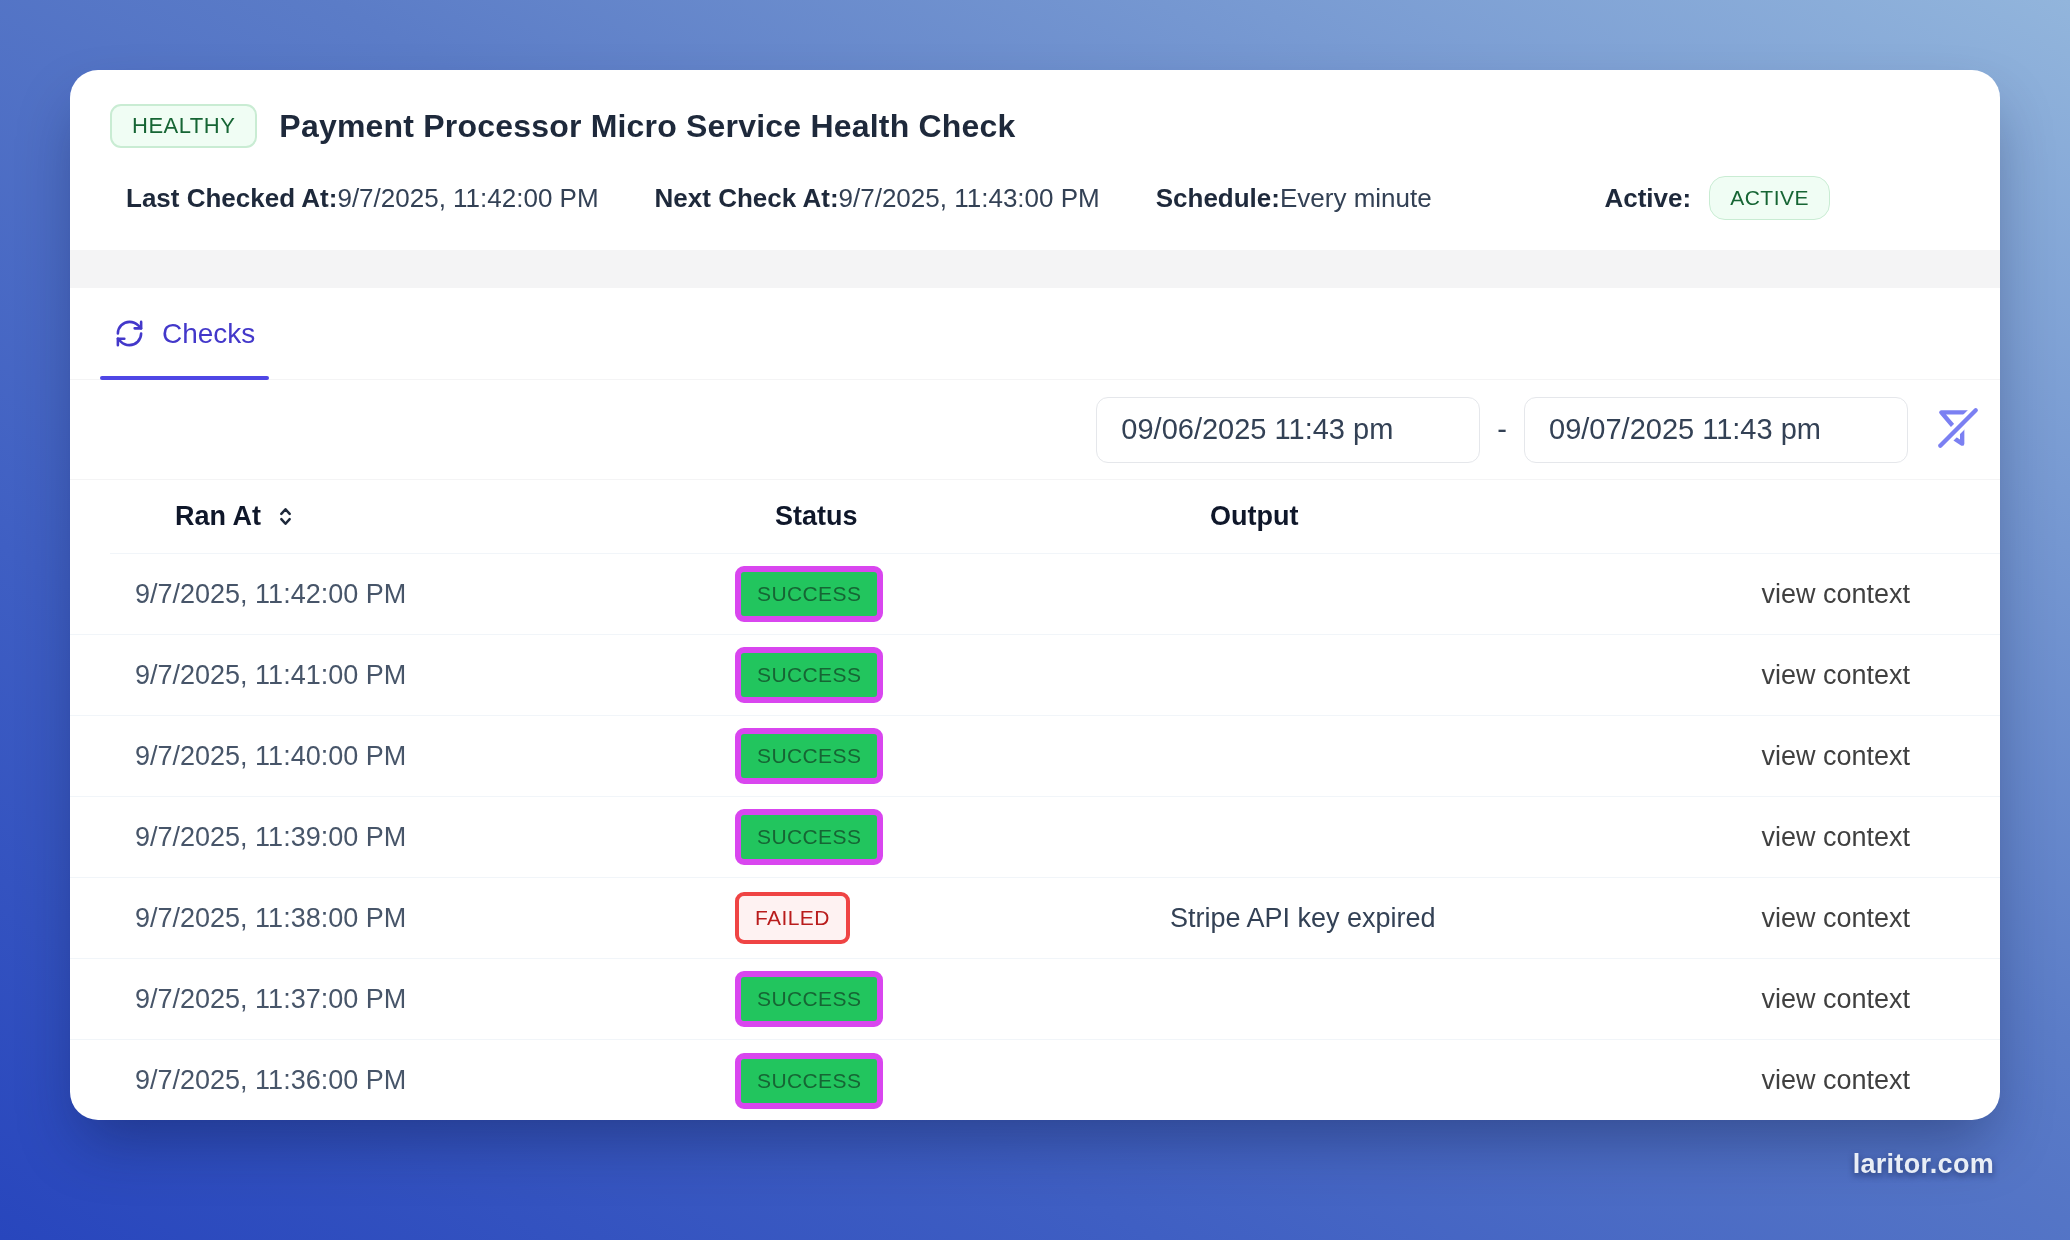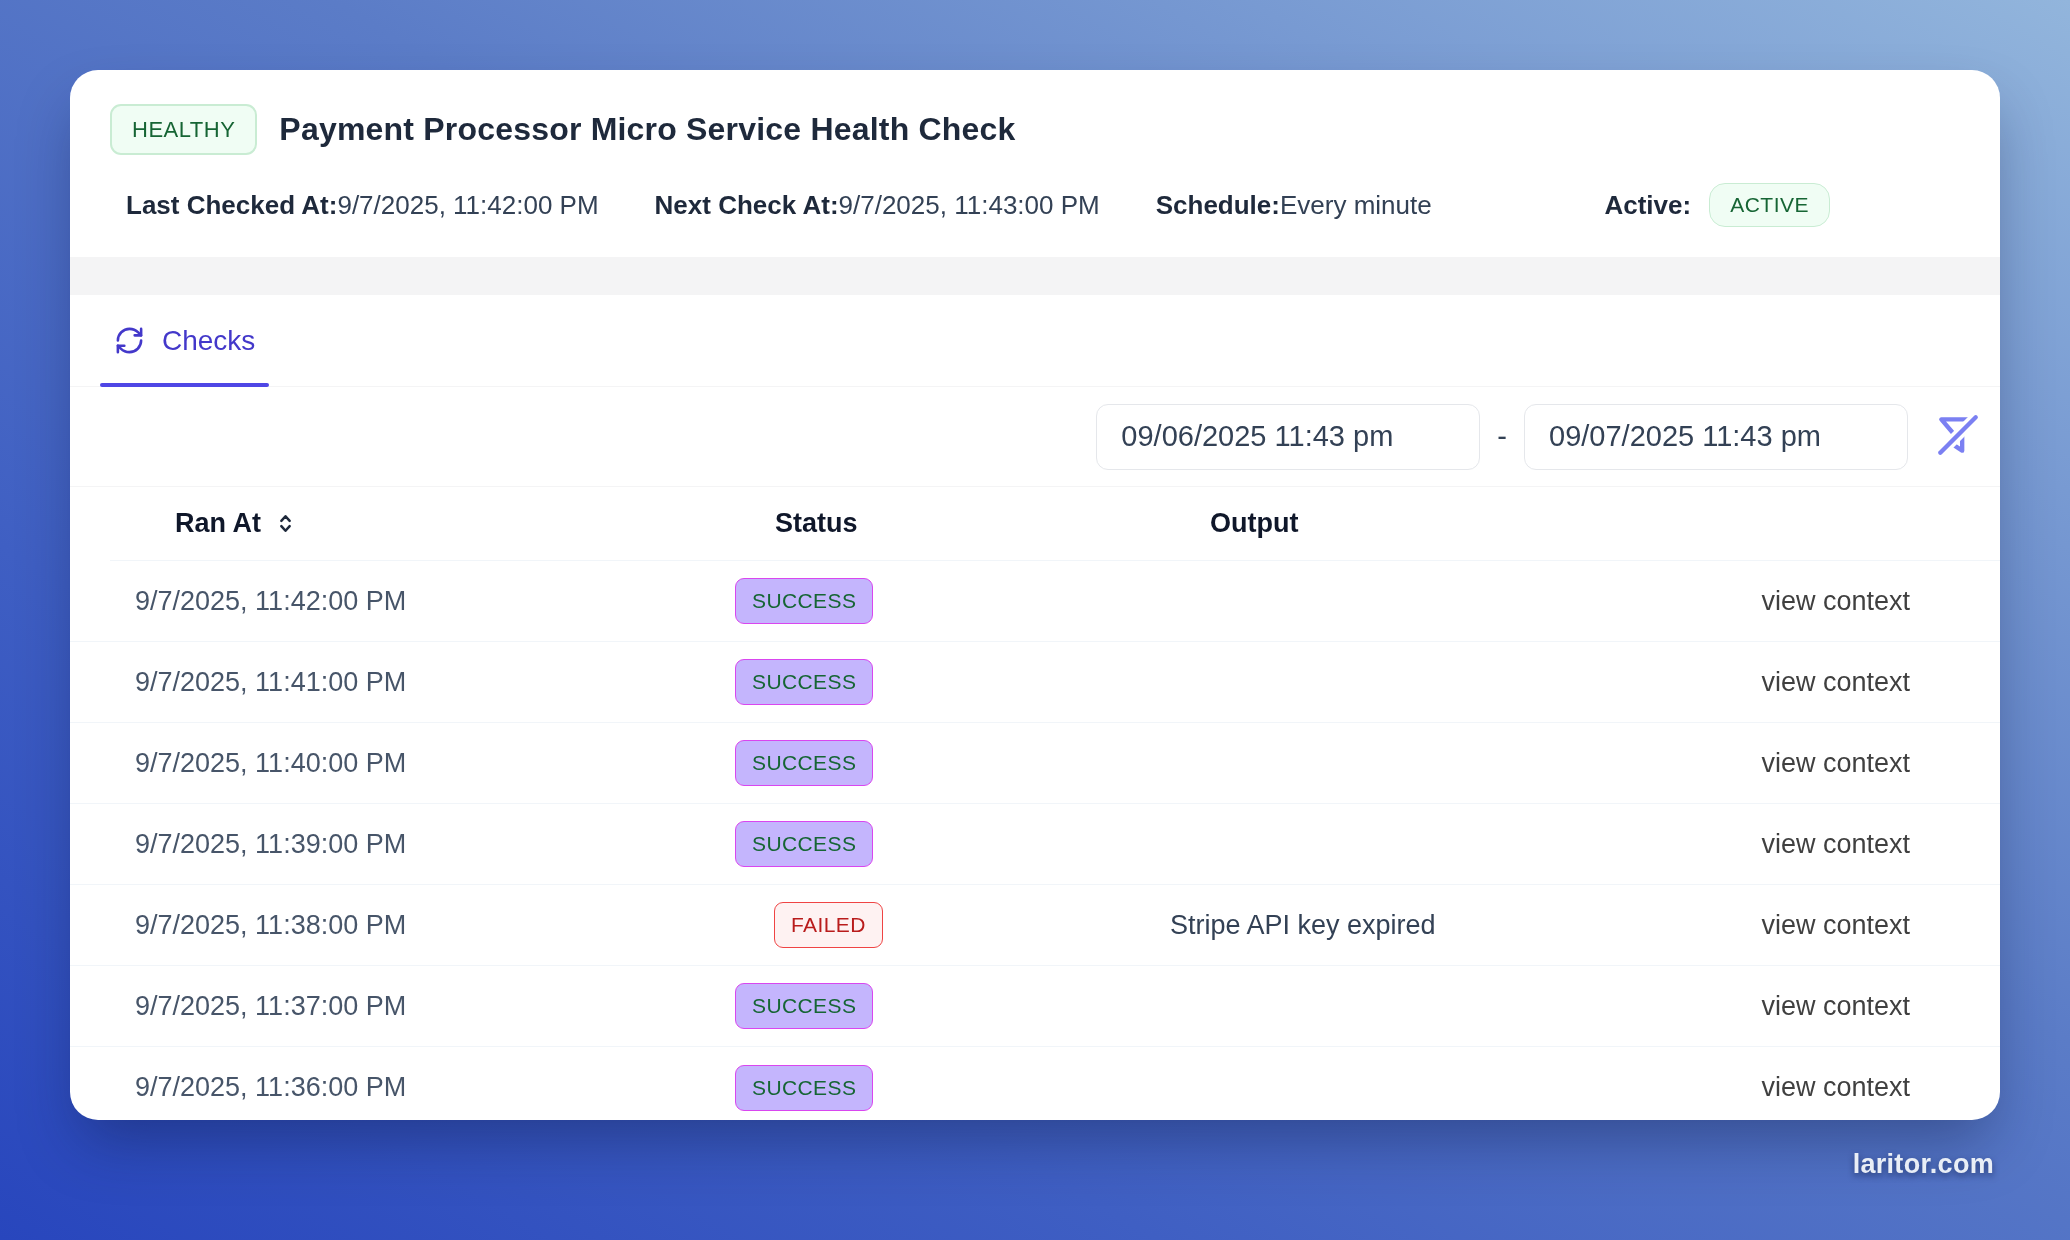--- a/index.html
+++ b/index.html
@@ -14,21 +14,21 @@
     background:#ffffff; border-radius:28px; overflow:hidden;
     box-shadow:0 30px 60px -10px rgba(10,20,60,.38);
   }
   
   .card-header { padding:34px 40px 30px 40px; }
   .title-row { display:flex; align-items:center; gap:22px; }
   .pill {
     display:inline-flex; align-items:center; justify-content:center;
     background:#f0fdf4; border:2px solid #c9ecd3; color:#166534;
     border-radius:11px; font-size:22px; letter-spacing:.5px; font-weight:500;
-    height:51px; padding:0 20px;
+    height:44px; padding:0 20px;
   }
   .page-title { font-size:32px; font-weight:700; color:#1e293b; letter-spacing:.2px; }
   .meta-row { margin-top:28px; display:flex; align-items:center; font-size:26px; padding-left:16px; }
   .meta-item { display:flex; align-items:center; margin-right:56px; white-space:nowrap; }
   .meta-label { font-weight:700; color:#1e293b; }
   .meta-value { color:#334155; }
   .meta-active { margin-left:auto; margin-right:130px; display:flex; align-items:center; gap:18px;justify-content:space-between; }
   .pill.sm { height:44px; font-size:21px; border-width:1.5px; border-radius:16px; }
   
   .gray-band { height:38px; background:#f4f4f5; }
@@ -57,22 +57,22 @@
   }
   .tbl-head { height:74px; border-bottom:1px solid #f1f5f9;margin-left:40px; }
   .tbl-head .col { font-size:27px; font-weight:700; color:#0f172a; display:flex; align-items:center; gap:12px; }
   .tbl-row { height:81px; border-bottom:1px solid #f1f5f9; }
   .tbl-row:last-child { border-bottom:none; }
   .cell-time { font-size:27px; color:#475569; }
   .cell-output { font-size:27px; color:#334155; }
   .cell-action { text-align:right; }
   .view-link { font-size:27px; color:#404040; text-decoration:none; cursor:pointer; }
   .badge { display:inline-block; font-size:21px; font-weight:500; letter-spacing:.4px; padding:10px 16px; border-radius:9px; }
-  .badge-success { background:#c4b5fd; border:1px solid #d946ef; color:#166534; }
-  .badge-failed  { background:#fef2f2; border:1px solid #ef4444; color:#b91c1c;margin-left:39px; }
+  .badge-success { background:#22c55e; border:6px solid #d946ef; color:#166534; }
+  .badge-failed  { background:#fef2f2; border:4px solid #ef4444; color:#b91c1c; }
   .sort-icon svg { display:block; }
   
   .watermark {
     position:absolute; right:76px; bottom:60px; font-size:27px; font-weight:600;
     color:#e9eef6; text-shadow:0 3px 6px rgba(10,20,60,.55); letter-spacing:.3px;
   }
 </style>
 </head>
 <body>
 

